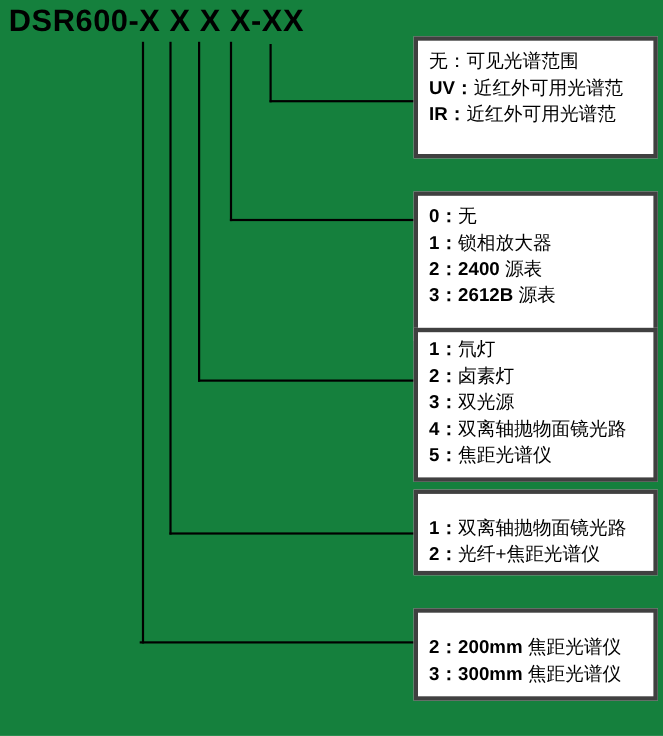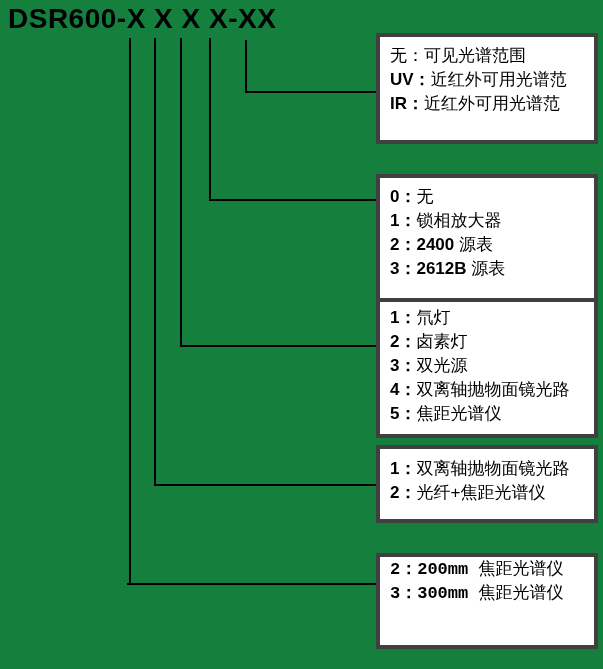--- a/index.html
+++ b/index.html
@@ -71,23 +71,23 @@
   </div>
 
   <div class="box" style="top:298px; height:140px; padding-top:4px;">
     <div class="row"><span class="b">1：</span><span>氘灯</span></div>
     <div class="row"><span class="b">2：</span><span>卤素灯</span></div>
     <div class="row"><span class="b">3：</span><span>双光源</span></div>
     <div class="row"><span class="b">4：</span><span>双离轴抛物面镜光路</span></div>
     <div class="row"><span class="b">5：</span><span>焦距光谱仪</span></div>
   </div>
 
-  <div class="box" style="top:445px; height:78px; padding-top:8px;">
+  <div class="box" style="top:445px; height:78px; padding-top:19px;">
     <div class="row"><span class="b">1：</span><span>双离轴抛物面镜光路</span></div>
     <div class="row"><span class="b">2：</span><span>光纤+焦距光谱仪</span></div>
   </div>
 
-  <div class="box" style="top:553px; height:96px; padding-top:1px;font-family:Liberation Mono, monospace;">
+  <div class="box" style="top:553px; height:84px; padding-top:20px;">
     <div class="row"><span class="b">2：200mm </span><span>焦距光谱仪</span></div>
     <div class="row"><span class="b">3：300mm </span><span>焦距光谱仪</span></div>
   </div>
 
 </div>
 
 </body></html>

